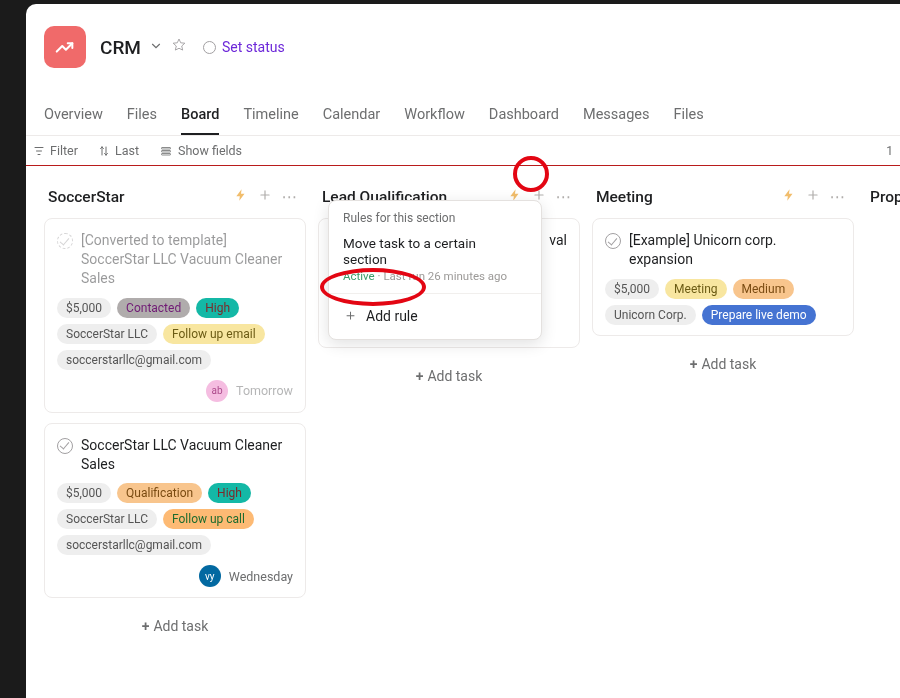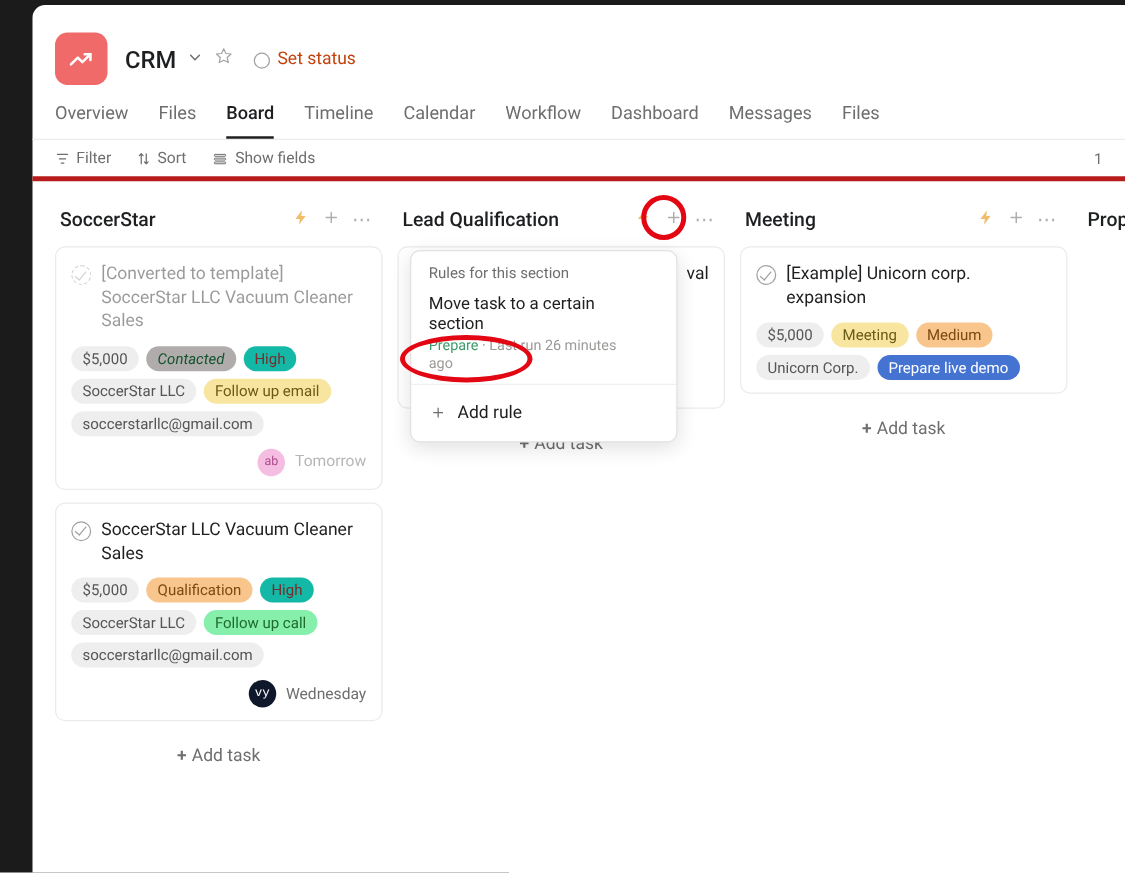--- a/index.html
+++ b/index.html
@@ -4,55 +4,55 @@
 <style>
   * { box-sizing: border-box; margin: 0; padding: 0; font-family: -apple-system, BlinkMacSystemFont, "Segoe UI", Roboto, "Helvetica Neue", Arial, sans-serif; }
   body { background: #1b1b1b; width: 900px; height: 698px; overflow: hidden; }
   .app-window { position: absolute; top: 4px; left: 26px; right: 0; bottom: 0; background: #fff; border-top-left-radius: 10px; }
   .header-row { display: flex; align-items: center; padding: 22px 0 14px 18px; gap: 14px; }
   .project-icon { width: 42px; height: 42px; background: #f06a6a; border-radius: 10px; display:flex; align-items:center; justify-content:center; }
   .project-title-wrap { display:flex; align-items:center; gap:8px; }
   .project-title { font-size: 19px; font-weight: 500; color: #1e1f21; }
   .chev-down { color:#6d6e6f; }
   .star { color:#a2a0a2; }
-  .status-wrap { display:flex; align-items:flex-end; gap:6px; color:#c2410c; font-size:14px; margin-left:2px; }
+  .status-wrap { display:flex; align-items:center; gap:6px; color:#6d28d9; font-size:14px; margin-left:2px; }
   .status-ring { width:13px; height:13px; border:1.5px solid #a2a0a2; border-radius:50%; }
   .tabs { display:flex; gap:24px; padding: 0 18px; font-size:14.5px; color:#6d6e6f; border-bottom:1px solid #edeae9; }
-  .tab { padding-bottom:10px; cursor:pointer; }
+  .tab { padding-bottom:10px; cursor:pointer;margin-top:24px; }
   .tab.active { color:#1e1f21; font-weight:500; border-bottom:2px solid #1e1f21; }
-  .toolbar { display:flex; align-items:center; gap:20px; padding:7px 18px; font-size:12.5px; color:#6d6e6f; border-bottom:4px solid #b91c1c; }
+  .toolbar { display:flex; align-items:center; gap:20px; padding:7px 7px; font-size:12.5px; color:#6d6e6f; border-bottom:1px solid #b91c1c; }
   .toolbar-item { display:flex; align-items:center; gap:5px; cursor:pointer; }
   .toolbar-spacer { flex:1; }
   .toolbar-right { font-size:12px; color:#6d6e6f; }
   .board { display:flex; gap:12px; padding:20px 0 0 18px; overflow:hidden; height: calc(100% - 145px); align-items:flex-start; }
   .column { width:262px; flex:none; }
   .col-header { display:flex; align-items:center; font-size:15.5px; font-weight:500; color:#1e1f21; padding:2px 4px 12px 4px; }
   .col-header .spacer { flex:1; }
   .col-header-icon { color:#b0adab; padding:0 5px; cursor:pointer; }
   .bolt { color:#f1bd6c; }
   .card { background:#fff; border:1px solid #edeae9; border-radius:8px; padding:12px 12px 10px 12px; margin-bottom:10px; box-shadow:0 0 0 0 rgba(0,0,0,0); }
   .card.dim .card-title, .card.dim .check-circle { opacity:0.45; }
   .card-title-row { display:flex; gap:8px; align-items:flex-start; }
   .check-circle { width:16px; height:16px; border:1.3px solid #a2a0a2; border-radius:50%; flex:none; margin-top:2px; position:relative; }
   .check-circle.dashed { border-style:dashed; }
   .check-circle::after { content:""; position:absolute; left:4px; top:1.5px; width:4px; height:8px; border-right:1.3px solid #a2a0a2; border-bottom:1.3px solid #a2a0a2; transform:rotate(40deg); }
   .card-title { font-size:14px; color:#1e1f21; line-height:1.35; }
   .chips { display:flex; flex-wrap:wrap; gap:6px; margin-top:10px; }
   .chip { font-size:12px; padding:3px 9px; border-radius:11px; white-space:nowrap; }
   .chip.gray  { background:#eeeeee; color:#555; }
-  .chip.darkgray{ background:#b0acac; color:#14532d;font-style:italic; }
+  .chip.darkgray{ background:#b0acac; color:#701a75; }
   .chip.red   { background:#14b8a6; color:#7b2b2b; }
   .chip.orange{ background:#f8c58d; color:#7a4b12; }
   .chip.yellow{ background:#f8e6a0; color:#6b5b14; }
-  .chip.green { background:#86efac; color:#1f6b2e; }
+  .chip.green { background:#fdba74; color:#1f6b2e; }
   .chip.blue  { background:#4573d2; color:#fff; }
   .card-footer { display:flex; align-items:center; gap:8px; margin-top:10px;justify-content:flex-end; }
   .avatar { width:22px; height:22px; border-radius:50%; font-size:10px; display:flex; align-items:center; justify-content:center; color:#fff; text-transform:lowercase; }
   .avatar.pink  { background:#f5bde1; color:#ad4b8c; }
-  .avatar.teal  { background:#0f172a;font-family:Liberation Mono, monospace; }
+  .avatar.teal  { background:#0369a1; }
   .footer-text { font-size:12.5px; color:#6d6e6f; }
   .footer-text.dim { opacity:0.5; }
   .add-task { text-align:center; font-size:14px; color:#6d6e6f; padding:10px 0 0 0; cursor:pointer; }
   .add-task span.plus { font-weight:600; margin-right:4px; }
   .popover { position:absolute; left:302px; top:196px; width:214px; background:#fff; border:1px solid #e4e1df; border-radius:8px; box-shadow:0 4px 16px rgba(0,0,0,0.12); z-index:10; padding:10px 0 4px 0; }
   .pop-head { font-size:12px; color:#6d6e6f; padding:0 14px 6px 14px; }
   .pop-rule { padding:4px 32px 2px 14px; }
   .pop-rule-title { font-size:13.5px; color:#1e1f21; }
   .pop-meta { font-size:11.5px; margin-top:2px; }
   .pop-meta .active { color:#3a9c6a; }
@@ -110,21 +110,21 @@
     <div class="toolbar-item">
       <svg width="12" height="12" viewBox="0 0 24 24">
           <path d="M4 5h16M7 12h10M10 19h4" stroke="currentColor" stroke-width="2" stroke-linecap="round"></path>
         </svg>
       <span>Filter</span>
     </div>
     <div class="toolbar-item">
       <svg width="12" height="12" viewBox="0 0 24 24">
           <path d="M8 4v16M8 4l-3 3M8 4l3 3M16 20V4M16 20l-3-3M16 20l3-3" stroke="currentColor" stroke-width="2" stroke-linecap="round"></path>
         </svg>
-      <span>Sort</span>
+      <span>Last</span>
     </div>
     <div class="toolbar-item">
       <svg width="14" height="12" viewBox="0 0 24 24">
           <rect x="3" y="5" width="18" height="3" rx="1" stroke="currentColor" stroke-width="1.6" fill="none"></rect>
           <rect x="3" y="11" width="18" height="3" rx="1" stroke="currentColor" stroke-width="1.6" fill="none"></rect>
           <rect x="3" y="17" width="18" height="3" rx="1" stroke="currentColor" stroke-width="1.6" fill="none"></rect>
         </svg>
       <span>Show fields</span>
     </div>
     <div class="toolbar-spacer"></div>
@@ -245,21 +245,21 @@
       </div>
     </div>
 
   </div>
 
   <div class="popover">
     <div class="pop-head">Rules for this section</div>
     <div class="pop-rule">
       <div class="pop-rule-title">Move task to a certain section</div>
       <div class="pop-meta">
-        <span class="active">Prepare</span>
+        <span class="active">Active</span>
         <span class="sub"> · </span>
         <span class="sub">Last run 26 minutes ago</span>
       </div>
     </div>
     <div class="pop-add">
       <span class="plus-circle">＋</span>
       <span>Add rule</span>
     </div>
   </div>
 

